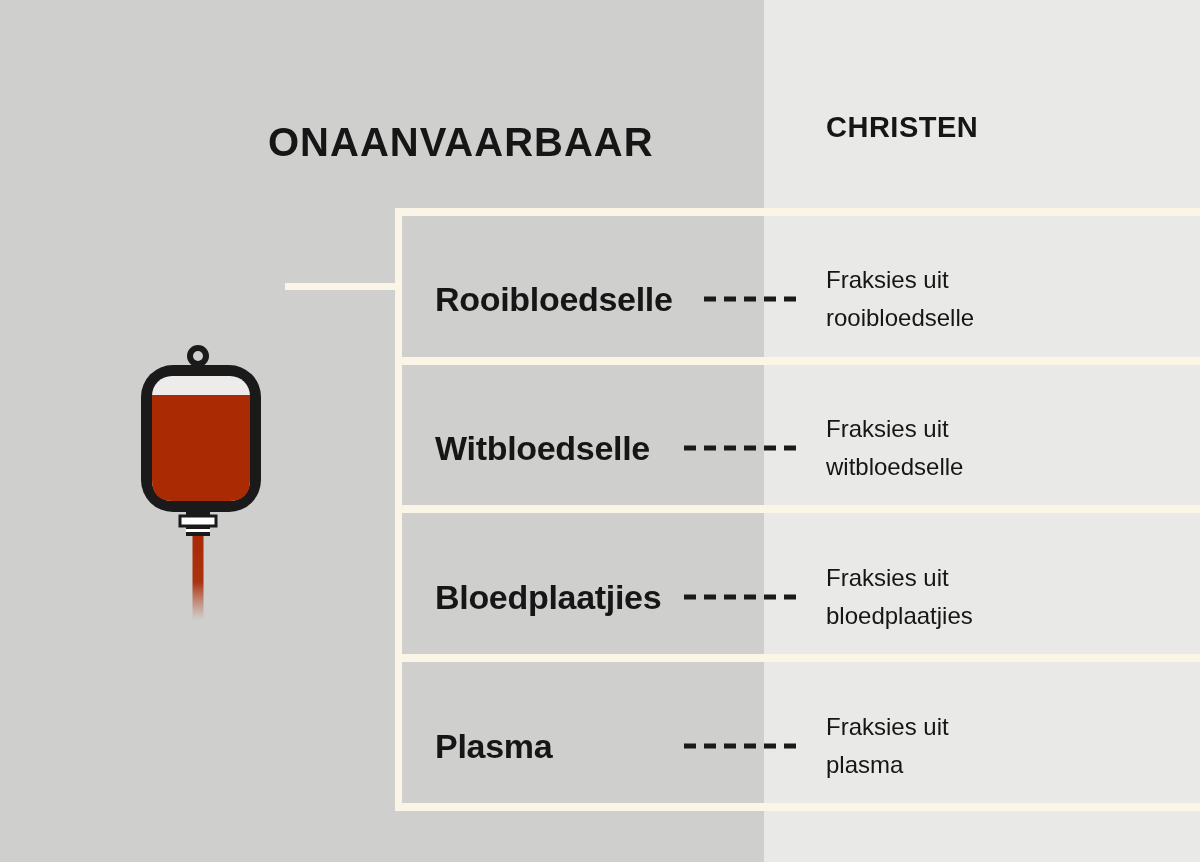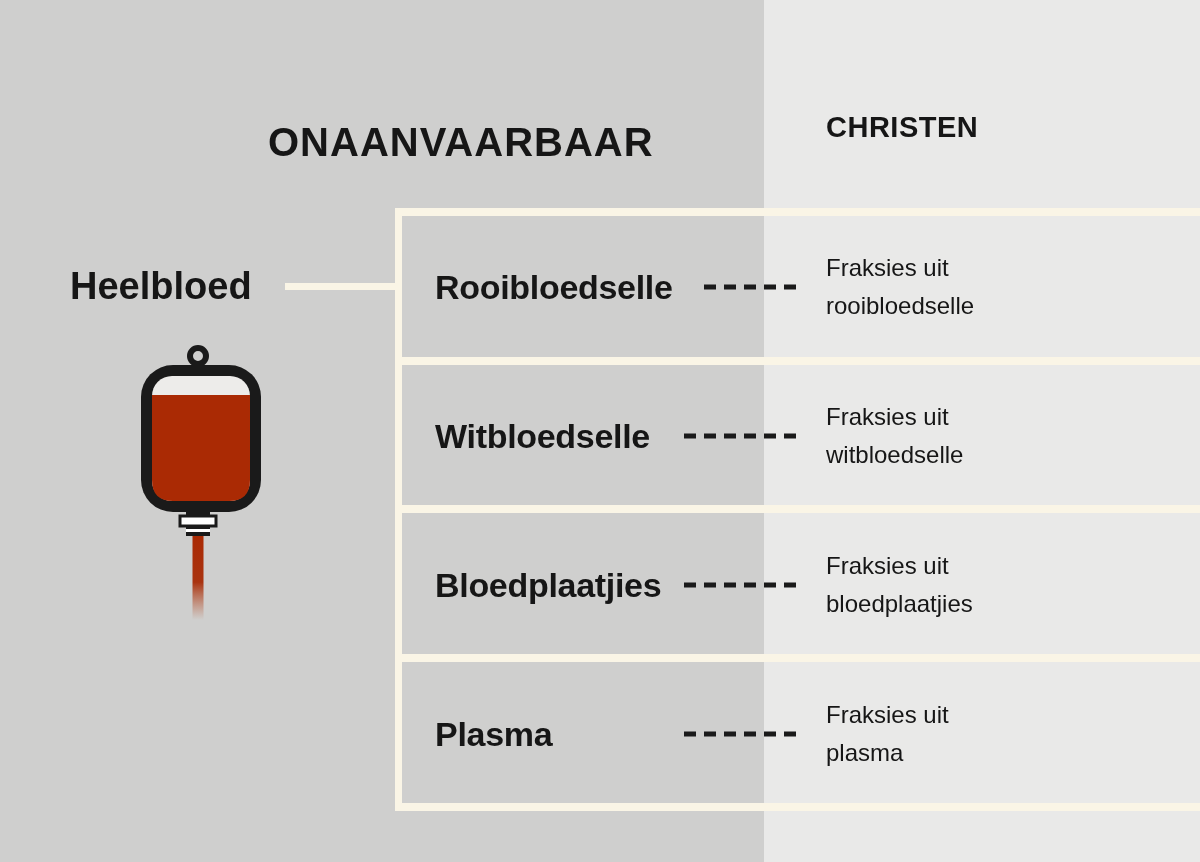--- a/index.html
+++ b/index.html
@@ -32,21 +32,21 @@
     background:#faf5e6;
   }
   .vline{
     position:absolute;left:395px;top:208px;width:7px;height:603px;
     background:#faf5e6;
   }
   .hline{
     position:absolute;left:395px;width:805px;height:8px;background:#faf5e6;
   }
   .rows{
-    position:absolute;left:402px;top:216px;width:798px;height:588px;
+    position:absolute;left:402px;top:228px;width:798px;height:588px;
     display:flex;flex-direction:column;
   }
   .row{
     position:relative;height:141px;margin-bottom:8px;flex:none;
   }
   .row-label{
     position:absolute;left:33px;top:50%;transform:translateY(-50%);
     font-size:34px;font-weight:bold;letter-spacing:-0.3px;white-space:nowrap;
   }
   .dashes{
@@ -72,21 +72,20 @@
   <div class="hline" style="top:357px"></div>
   <div class="hline" style="top:505px"></div>
   <div class="hline" style="top:654px"></div>
   <div class="hline" style="top:803px"></div>
 
   <div class="hdr-left">ONAANVAARBAAR</div>
   <div class="hdr-right">
     <div>CHRISTEN</div>
   </div>
 
-  <div class="heelbloed">Heelbloed</div>
   <div class="connector"></div>
 
   <svg class="bag" viewBox="0 0 130 290" xmlns="http://www.w3.org/2000/svg">
     <defs>
       <linearGradient id="tube-grad" x1="0" y1="0" x2="0" y2="1">
         <stop offset="0" stop-color="#aa2a04"></stop>
         <stop offset="0.55" stop-color="#a93310"></stop>
         <stop offset="1" stop-color="#b9552f" stop-opacity="0"></stop>
       </linearGradient>
     </defs>

